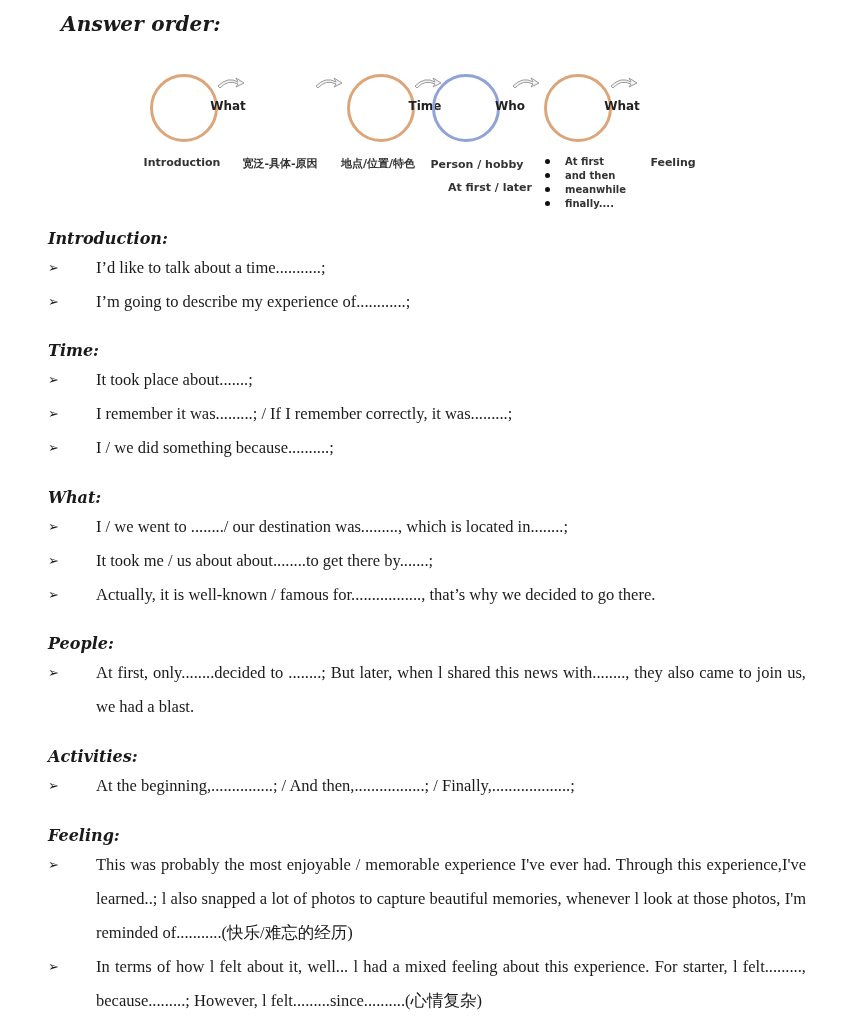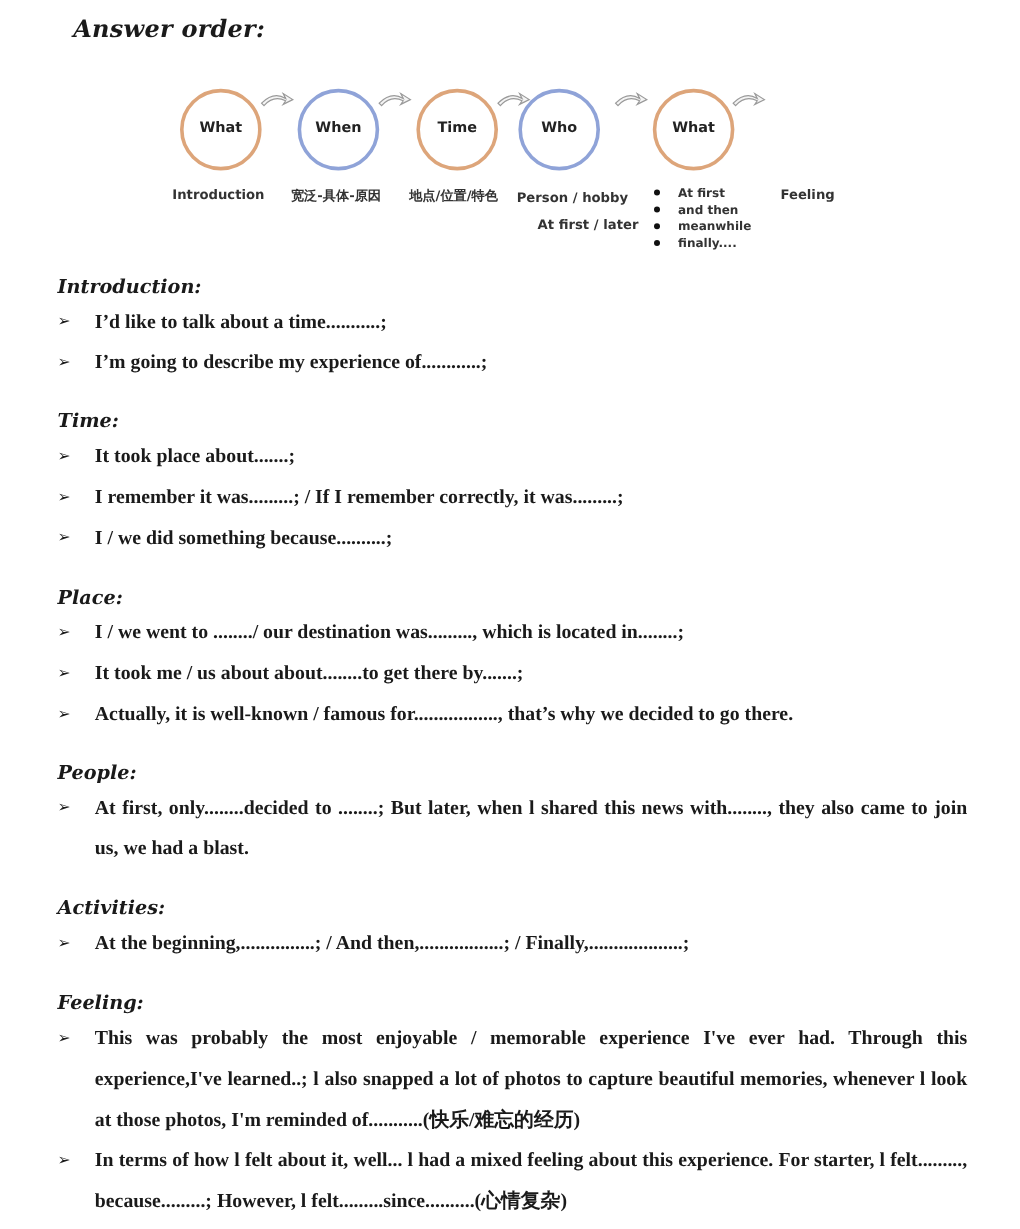--- a/index.html
+++ b/index.html
@@ -3,51 +3,47 @@
 <meta charset="utf-8">
 <style>
   html, body { margin:0; padding:0; background:#ffffff; }
   body { width:850px; height:1024px; position:relative; overflow:hidden; color:#1a1a1a; font-family:"DejaVu Serif","Liberation Serif",serif; }
   .title { position:absolute; left:48px; top:12px; font-family:"DejaVu Serif",serif; font-weight:bold; font-style:italic; font-size:20px; letter-spacing:0.2px;margin-left:13px; }
   .flow { position:absolute; left:0; top:0; width:850px; height:220px; }
   .step { position:absolute; top:74px; width:68px; height:68px; }
   .ring { position:absolute; left:0; top:0; width:62px; height:62px; border-radius:50%; border:3px solid; box-sizing:content-box; }
   .ring.orange { border-color:#dda57a; }
   .ring.blue { border-color:#8fa3d8; }
-  .step-word { position:absolute; left:0; top:25px; width:68px; text-align:center; font-family:"DejaVu Sans",sans-serif; font-weight:bold; font-size:12px; color:#222; }
+  .step-word { position:absolute; left:0; top:25px; width:68px; text-align:center; font-family:"DejaVu Sans",sans-serif; font-weight:bold; font-size:12px; color:#222;padding-left:44px; }
   .arrow { position:absolute; top:74px; width:30px; height:16px; }
   .cap { position:absolute; top:156px; width:110px; text-align:center; font-family:"DejaVu Sans",sans-serif; font-weight:bold; font-size:11px; color:#333; }
   .cap2 { top:181px;text-align:right; }
   .blist { position:absolute; left:545px; top:155px; font-family:"DejaVu Sans",sans-serif; font-weight:bold; font-size:10px; color:#333; }
   .blist .bi { height:14px; line-height:14px; white-space:nowrap; }
   .blist .dot { display:inline-block; width:5px; height:5px; background:#111; border-radius:50%; margin-right:15px; vertical-align:middle; position:relative; top:-1px; }
   .h { position:absolute; left:48px; font-family:"DejaVu Serif",serif; font-weight:bold; font-style:italic; font-size:16px;text-align:center; }
   .li { position:absolute; left:48px; width:758px; font-family:"Liberation Serif",serif; font-size:16.5px; line-height:34px; }
   .li .mk { position:absolute; left:0; top:0; width:14px; font-size:13px; }
-  .li .tx { display:block; margin-left:31px;font-weight:bold; }
+  .li .tx { display:block; margin-left:48px; }
   .li.just .tx { text-align:justify; text-align-last:left; }
 </style>
 </head>
 <body>
 
 <div class="title">Answer order:</div>
 
 <div class="flow">
   <div class="step" style="left:150px">
     <div class="ring orange" style="border-color: rgb(221, 165, 122);"></div>
     <div class="step-word">What</div>
   </div>
   <svg class="arrow" style="left:216px" viewBox="0 0 30 16">
       <path d="M2 12 Q12 2 22 8 L20 4 L28 9 L20 13 L22 10 Q12 5 4 14 Z" fill="#f4f4f4" stroke="#9a9a9a" stroke-width="1"></path>
     </svg>
 
-  <div class="step" style="left:248px">
-    <div class="ring blue" style="border-color: rgb(143, 163, 216);"></div>
-    <div class="step-word">When</div>
-  </div>
   <svg class="arrow" style="left:314px" viewBox="0 0 30 16">
       <path d="M2 12 Q12 2 22 8 L20 4 L28 9 L20 13 L22 10 Q12 5 4 14 Z" fill="#f4f4f4" stroke="#9a9a9a" stroke-width="1"></path>
     </svg>
 
   <div class="step" style="left:347px">
     <div class="ring orange" style="border-color: rgb(221, 165, 122);"></div>
     <div class="step-word">Time</div>
   </div>
   <svg class="arrow" style="left:413px" viewBox="0 0 30 16">
       <path d="M2 12 Q12 2 22 8 L20 4 L28 9 L20 13 L22 10 Q12 5 4 14 Z" fill="#f4f4f4" stroke="#9a9a9a" stroke-width="1"></path>
@@ -102,21 +98,21 @@
   </div>
 <div class="li" style="top:397px">
     <span class="mk">➢</span>
     <span class="tx">I remember it was.........; / If I remember correctly, it was.........;</span>
   </div>
 <div class="li" style="top:431px">
     <span class="mk">➢</span>
     <span class="tx">I / we did something because..........;</span>
   </div>
 
-<div class="h" style="top:488px">Place:</div>
+<div class="h" style="top:488px">What:</div>
 <div class="li" style="top:510px">
     <span class="mk">➢</span>
     <span class="tx">I / we went to ......../ our destination was........., which is located in........;</span>
   </div>
 <div class="li" style="top:544px">
     <span class="mk">➢</span>
     <span class="tx">It took me / us about about........to get there by.......;</span>
   </div>
 <div class="li" style="top:578px">
     <span class="mk">➢</span>

